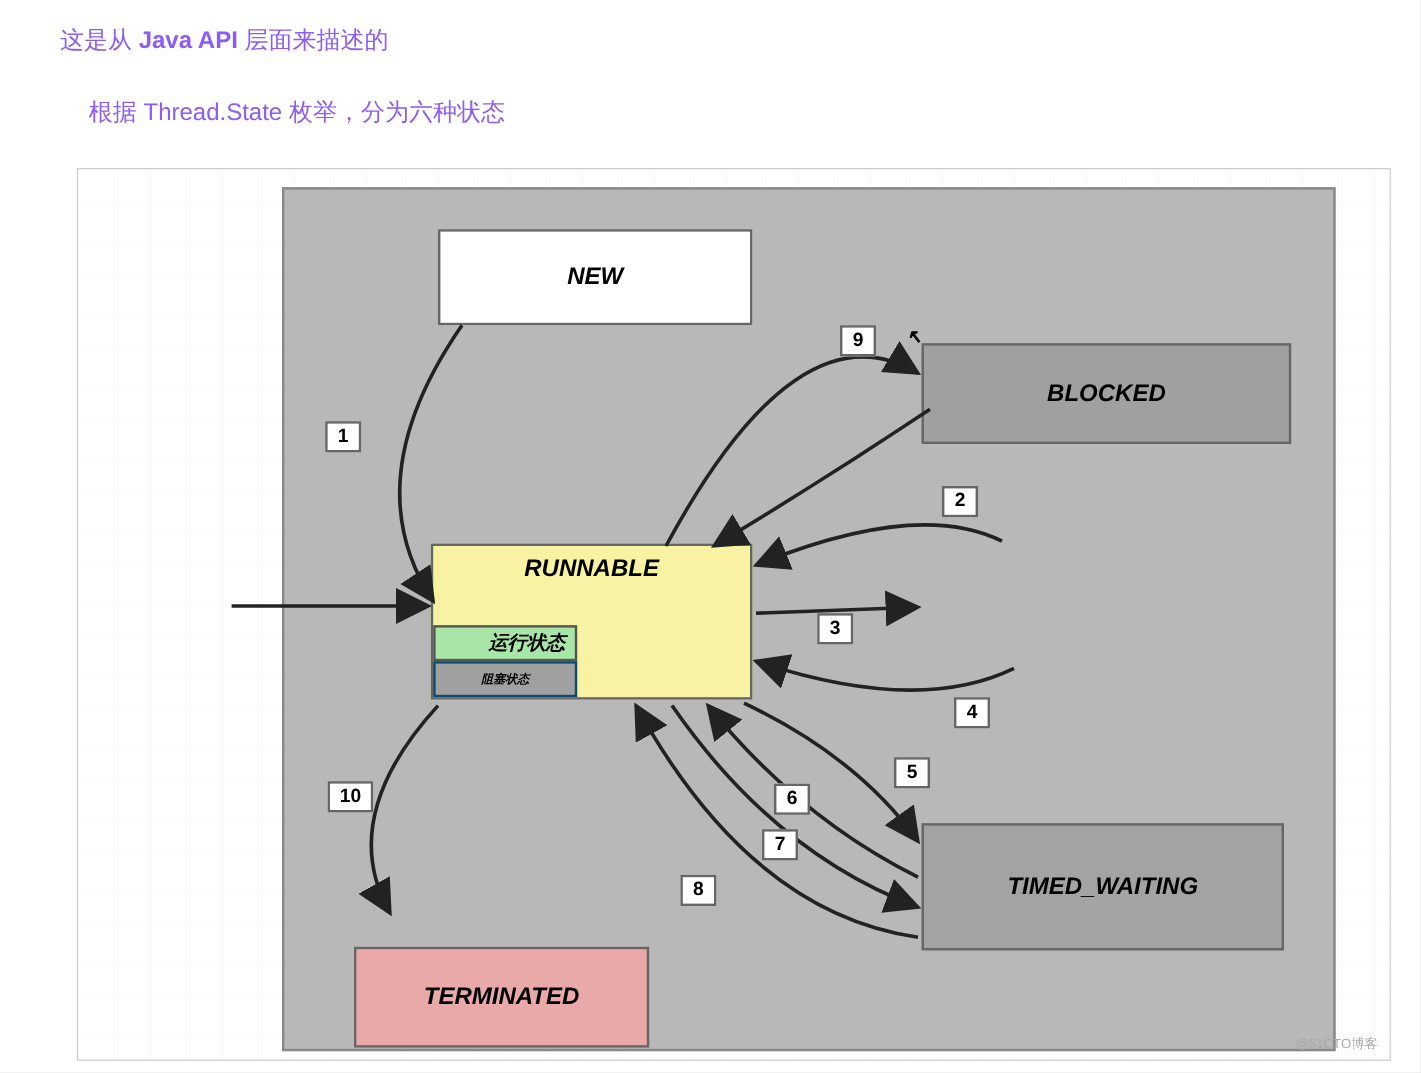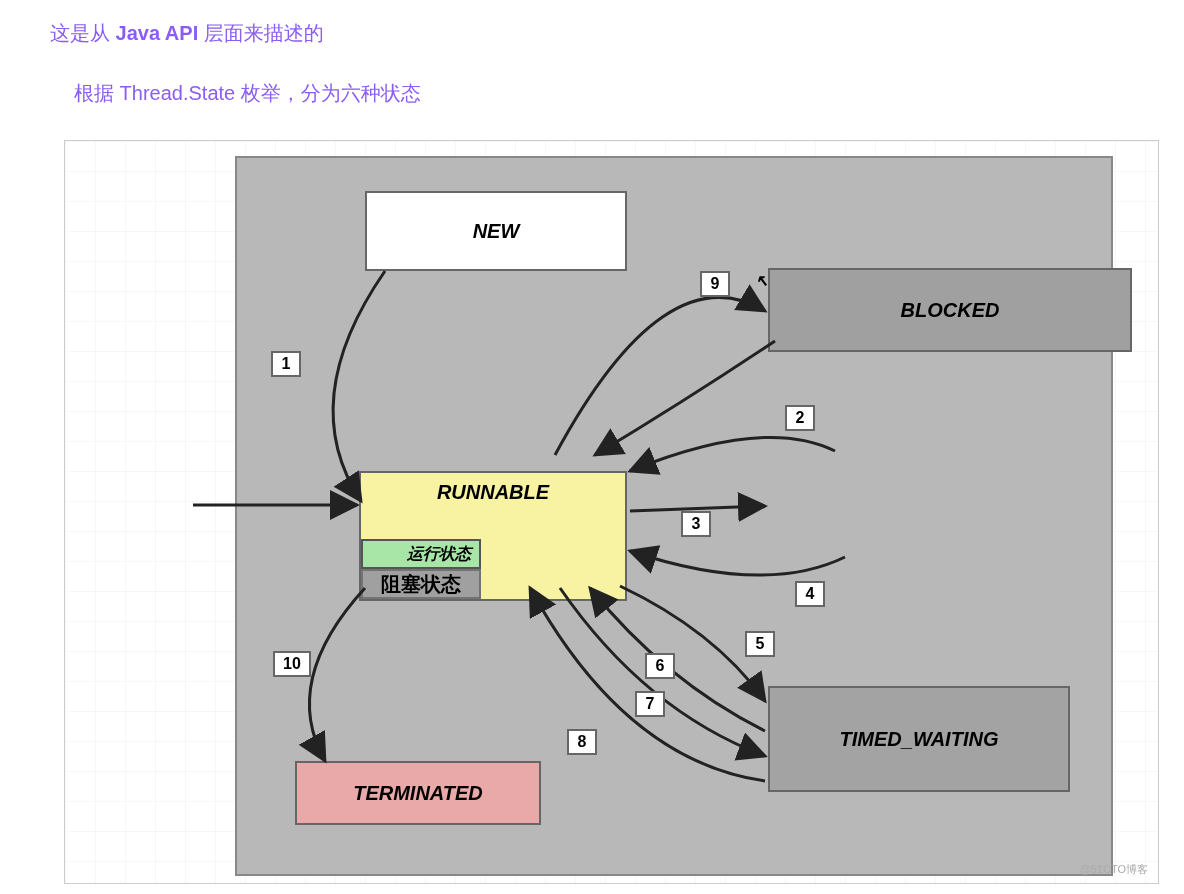--- a/index.html
+++ b/index.html
@@ -44,28 +44,28 @@
     position: absolute;
     border: 2px solid #666;
     display: flex;
     align-items: center;
     justify-content: center;
     font-weight: bold;
     font-style: italic;
     font-size: 20px;
   }
   .new-box { left: 300px; top: 50px; width: 262px; height: 80px; background: #fff; }
-  .blocked-box { left: 703px; top: 127px; width: 364px; height: 84px; background: #a0a0a0; }
+  .blocked-box { left: 703px; top: 145px; width: 308px; height: 84px; background: #a0a0a0; }
   .waiting-box { left: 703px; top: 310px; width: 302px; height: 106px; background: #a0a0a0; }
   .timed-box { left: 703px; top: 545px; width: 302px; height: 106px; background: #a3a3a3; }
-  .terminated-box { left: 230px; top: 620px; width: 246px; height: 64px; background: #e9a9a9; }
-  .runnable-box { left: 294px; top: 330px; width: 268px; height: 130px; background: #f7f3a3; }
+  .terminated-box { left: 230px; top: 648px; width: 246px; height: 84px; background: #e9a9a9; }
+  .runnable-box { left: 294px; top: 312px; width: 268px; height: 130px; background: #f7f3a3; }
   .runnable-label { position:absolute; top:8px; width:100%; text-align:center; font-weight:bold; font-style:italic; font-size:20px; }
   .sub-running { position:absolute; left:0; bottom:30px; width:120px; height:30px; background:#a8e6a8; border:2px solid #555; display:flex; align-items:center; justify-content:center; font-weight:bold; font-style:italic; font-size:16px;padding-left:36px; }
-  .sub-blocked { position:absolute; left:0; bottom:0; width:120px; height:30px; background:#a0a0a0; border:2px solid #737373; display:flex; align-items:center; justify-content:center; font-weight:bold; font-size:20px; }
+  .sub-blocked { position:absolute; left:0; bottom:0; width:120px; height:30px; background:#a0a0a0; border:2px solid #0c4a6e; display:flex; align-items:center; justify-content:center; font-weight:bold; font-style:italic; font-size:10px; }
   .sub-runnable { position:absolute; left:120px; bottom:0; width:148px; height:60px; background:#f7f3a3; border:2px solid #555; display:flex; align-items:center; justify-content:center; font-weight:bold; font-style:italic; font-size:18px; }
   .cpu-circle {
     position: absolute;
     left: 20px;
     top: 310px;
     width: 108px;
     height: 108px;
     border-radius: 50%;
     background: #9dc7ea;
     border: 2px solid #555;

